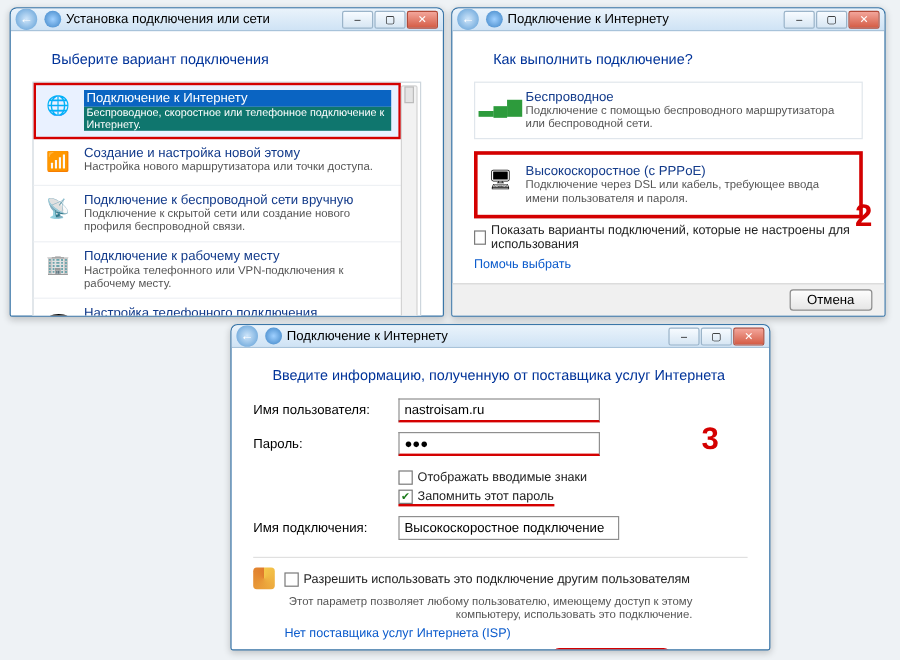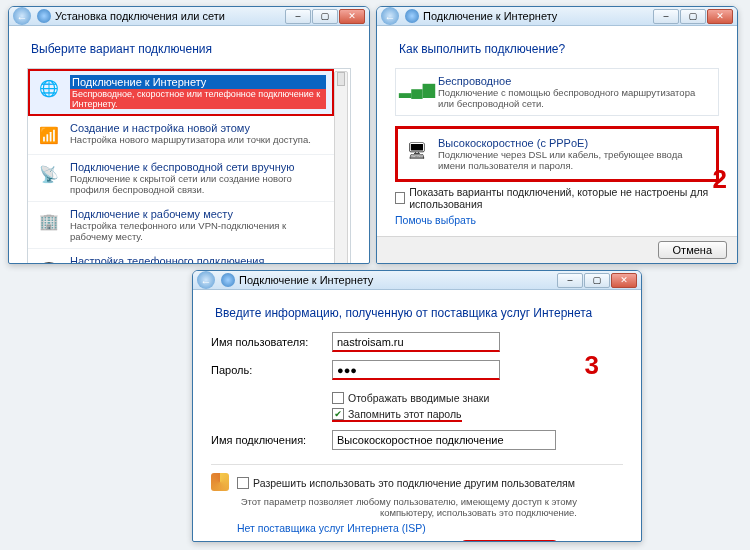--- a/index.html
+++ b/index.html
@@ -5,31 +5,31 @@
   * { box-sizing: border-box; font-family: "Segoe UI", Tahoma, sans-serif; }
   body { margin: 0; background: #eef2f5; width: 750px; height: 550px; position: relative; }
   .win { position: absolute; background: #fff; border: 1px solid #3a76a8; border-radius: 6px 6px 2px 2px; box-shadow: 0 2px 6px rgba(0,0,0,.2); display: flex; flex-direction: column; overflow: hidden; }
   .titlebar { height: 22px; background: linear-gradient(#eaf3fb,#cfe3f5); border-bottom: 1px solid #a8c3da; display: flex; align-items: center; padding: 0 4px; font-size: 11px; color: #000; }
   .tb-back { width:18px;height:18px;border-radius:50%;background:radial-gradient(#cfe6fb,#5a9bd4);margin-right:6px;display:flex;align-items:center;justify-content:center;color:#fff;font-size:11px;}
   .tb-icon { width:14px;height:14px;background:radial-gradient(#9fd0ff,#3b82c4);border-radius:50%;margin-right:4px;}
   .tb-ctrls { margin-left:auto; display:flex; gap:1px;}
   .tb-btn { width:26px;height:15px;background:linear-gradient(#f7fbff,#d7e6f3);border:1px solid #9bb4c9;border-radius:2px;font-size:9px;display:flex;align-items:center;justify-content:center;cursor:pointer;}
   .tb-btn.close { background:linear-gradient(#f3a59a,#d45c45);color:#fff;border-color:#b24a38;}
   .body { flex:1; padding:14px 18px 8px 18px; position:relative;}
-  .heading { font-size:12px; color:#003399; margin:2px 0 12px 4px;}
+  .heading { font-size:12px; color:#003399; margin:2px 0 12px 16px;}
   .list { border:1px solid #cdd6dd; background:#fff; }
   .item { display:flex; padding:6px 8px; gap:8px; border-bottom:1px solid #eef1f4; cursor:pointer;}
   .item:last-child{border-bottom:none;}
   .ic { width:26px;height:26px;flex:none;display:flex;align-items:center;justify-content:center;font-size:16px;}
   .it-body{display:flex;flex-direction:column;}
   .it-title{font-size:11px;color:#123a8a;}
   .it-sub{font-size:9.5px;color:#555;}
   .hl-red{outline:2px solid #d40000;outline-offset:-2px;background:#e9f1ff;}
   .hl-red .it-title{color:#fff;background:#0a64c2;padding:1px 2px;}
-  .hl-red .it-sub{color:#fff;background:#ef4444;padding:0 2px;font-size:9px;}
+  .hl-red .it-sub{color:#fff;background:#0f766e;padding:0 2px;font-size:9px;}
   .hl-red2{outline:3px solid #d40000;outline-offset:-3px;}
   .annot{position:absolute;font:700 26px/1 Arial;color:#d40000;}
   .footer{height:36px;background:#f0f0f0;border-top:1px solid #d6d6d6;display:flex;align-items:center;justify-content:flex-end;padding:0 10px;gap:6px;}
   .btn{font-size:11px;padding:2px 14px;background:linear-gradient(#fdfdfd,#e6e6e6);border:1px solid #8a8a8a;border-radius:3px;cursor:pointer;}
   .btn-r{outline:2px solid #d40000;outline-offset:1px;}
   .chk-row{font-size:10.5px;color:#222;display:flex;align-items:center;gap:4px;margin-top:4px;}
   .chk{width:12px;height:12px;border:1px solid #7a7a7a;background:#fff;display:inline-flex;align-items:center;justify-content:center;font-size:9px;color:#1a7a1a;}
   .link{font-size:10.5px;color:#0b5bcc;text-decoration:none;cursor:pointer;display:inline-block;margin-top:4px;}
   .form{display:grid;grid-template-columns:115px 1fr;row-gap:8px;column-gap:6px;font-size:11px;align-items:center;}
   .inp{border:1px solid #8f8f8f;height:20px;padding:0 4px;font-size:11px;width:168px;}
@@ -160,21 +160,21 @@
         <div class="chk-row">
             <span class="chk"></span>
             <span>Отображать вводимые знаки</span>
           </div>
         <div class="chk-row under-r" style="display:inline-flex;">
             <span class="chk">✔</span>
             <span>Запомнить этот пароль</span>
           </div>
       </div>
       <span>Имя подключения:</span>
-      <span><input class="inp" style="width: 224px;" value="Высокоскоростное подключение"></span>
+      <span><input class="inp" style="width: 184px;" value="Высокоскоростное подключение"></span>
     </div>
     <div class="note-box">
       <span class="shield"></span>
       <div>
         <div class="chk-row">
             <span class="chk"></span>
             <span>Разрешить использовать это подключение другим пользователям</span>
           </div>
         <div style="font-size:9.5px;color:#555;margin-top:7px;max-width:340px;text-align:right;">Этот параметр позволяет любому пользователю, имеющему доступ к этому компьютеру, использовать это подключение.</div>
         <a class="link">Нет поставщика услуг Интернета (ISP)</a>

